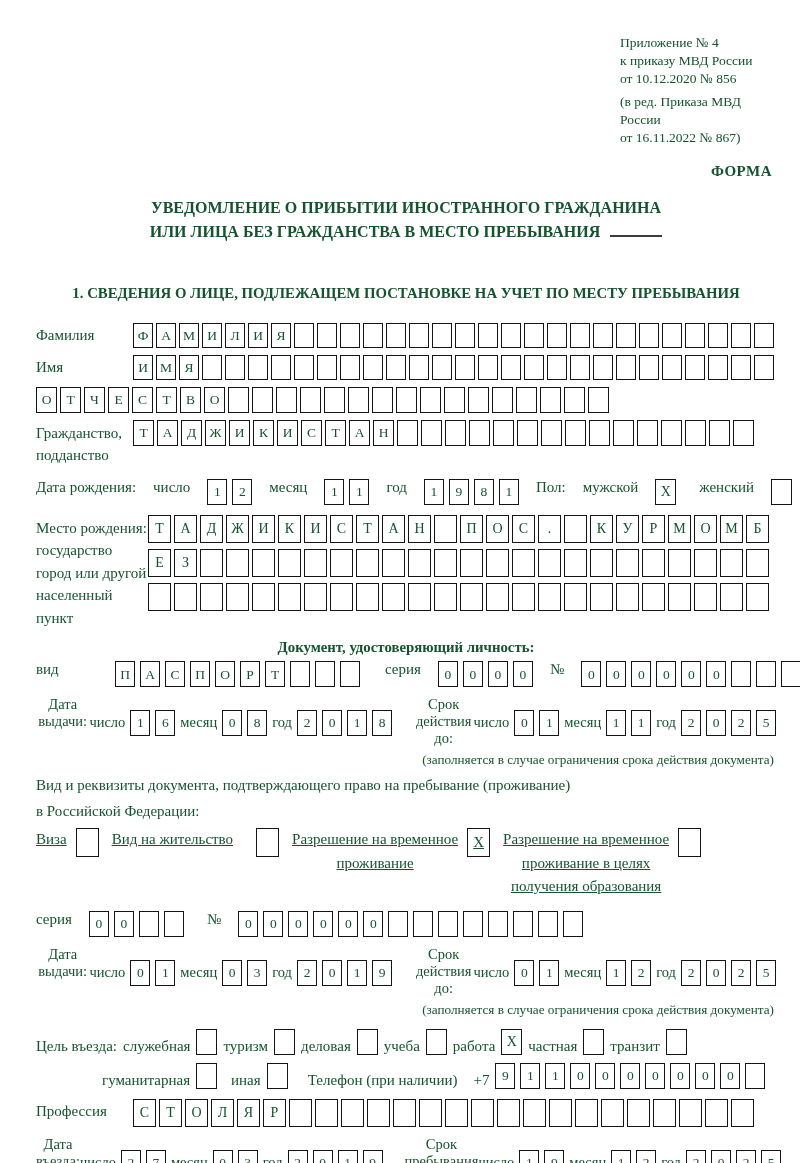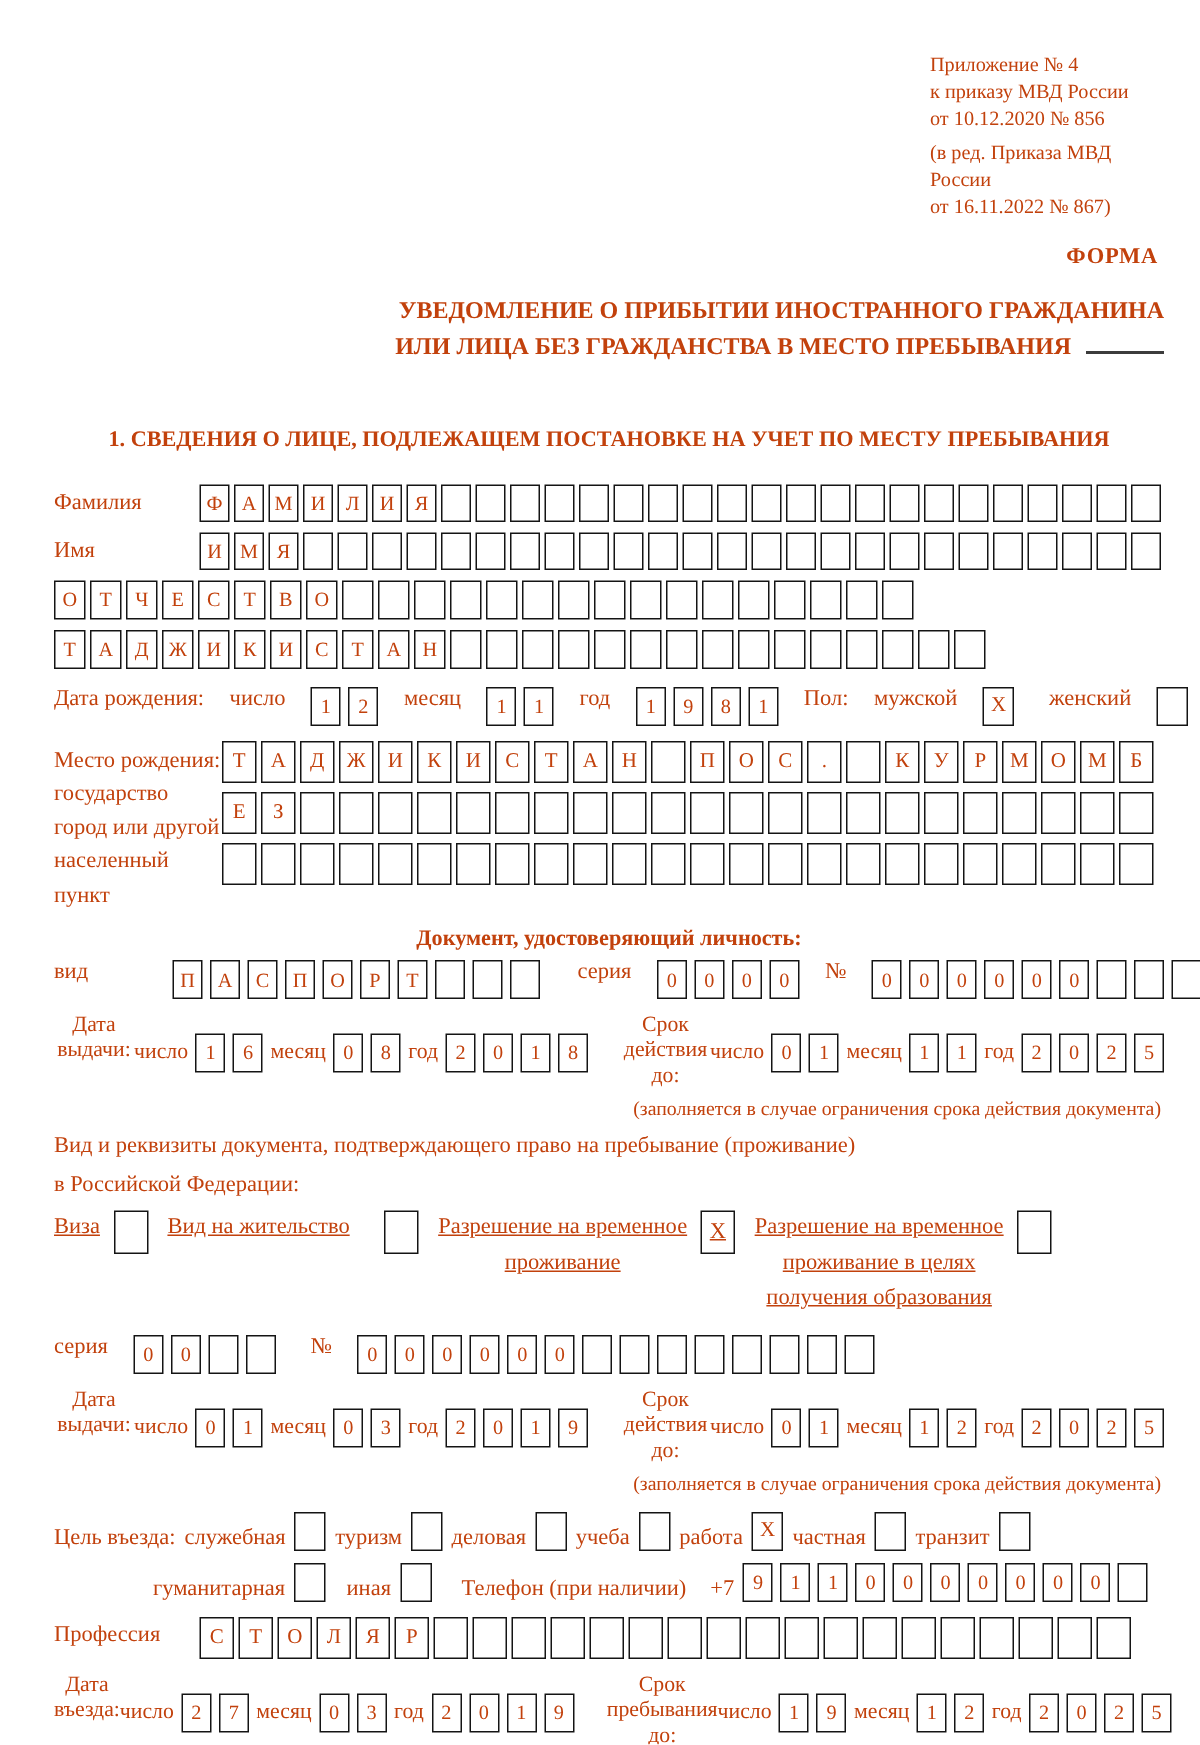--- a/index.html
+++ b/index.html
@@ -2,31 +2,31 @@
 <html><head>
 <meta charset="utf-8">
 <style>
   html,body { margin:0; padding:0; background:#ffffff; }
   .page {
     position:relative;
     width:800px; height:1163px;
     box-sizing:border-box;
     padding:34px 24px 10px 36px;
     background:#ffffff;
-    color:#c2410c;
+    color:#14532d;
     font-family:"Liberation Serif","DejaVu Serif",serif;
     font-size:15px;
     overflow:hidden;
   }
   
   .hdr { margin-left:584px; font-size:13.5px; line-height:1.32; }
   .hdr .grp2 { margin-top:6px; }
   .forma { text-align:right; font-weight:bold; font-size:15px; margin-top:16px; margin-right:4px; letter-spacing:.5px; }
   
-  .title { text-align:right; font-weight:bold; font-size:16px; line-height:1.5; margin-top:16px; }
+  .title { text-align:center; font-weight:bold; font-size:16px; line-height:1.5; margin-top:16px; }
   .blank { display:inline-block; width:52px; border-bottom:2.2px solid #3c3c3c; height:14px; margin-left:10px; }
   .sec1 { text-align:center; font-weight:bold; font-size:14.8px; margin-top:41px; }
   
   .cells { display:flex; gap:3px; flex:none; }
   .cell {
     display:inline-flex; align-items:center; justify-content:center;
     border:1.8px solid #141414; box-sizing:border-box;
     width:20px; height:25px; flex:none; background:#fff;
     font-size:13.5px; line-height:1;
   }
@@ -186,20 +186,24 @@
         <span class="cell"></span>
         <span class="cell"></span>
         <span class="cell"></span>
         <span class="cell"></span>
         <span class="cell"></span>
         <span class="cell"></span>
       </span>
   </div>
 
   <div class="frow">
+    <div class="lblcol w97">
+      <div>Гражданство,</div>
+      <div>подданство</div>
+    </div>
     <span class="cells sz22">
         <span class="cell">Т</span>
         <span class="cell">А</span>
         <span class="cell">Д</span>
         <span class="cell">Ж</span>
         <span class="cell">И</span>
         <span class="cell">К</span>
         <span class="cell">И</span>
         <span class="cell">С</span>
         <span class="cell">Т</span>

